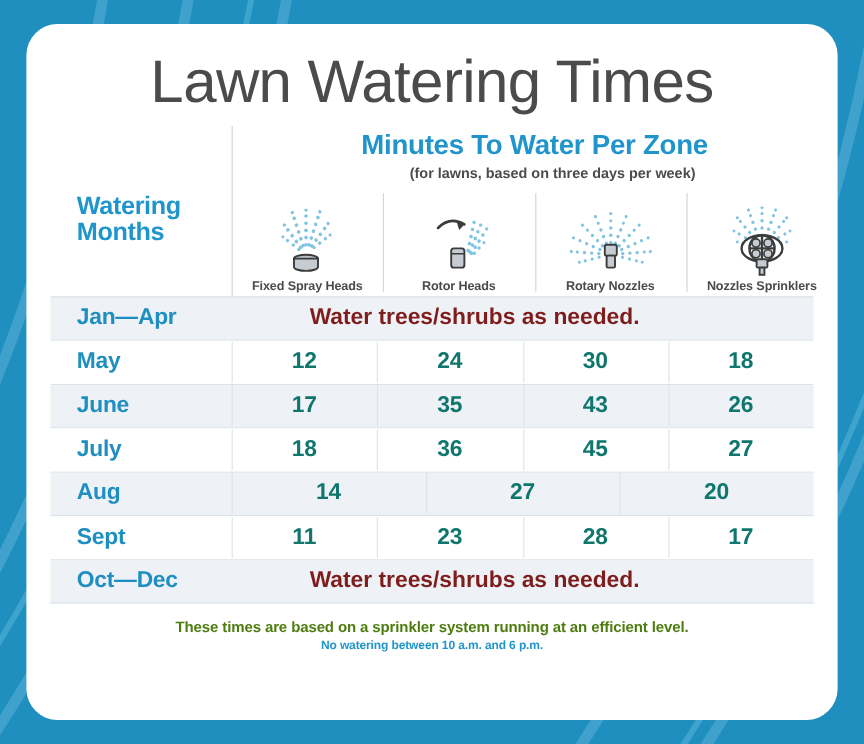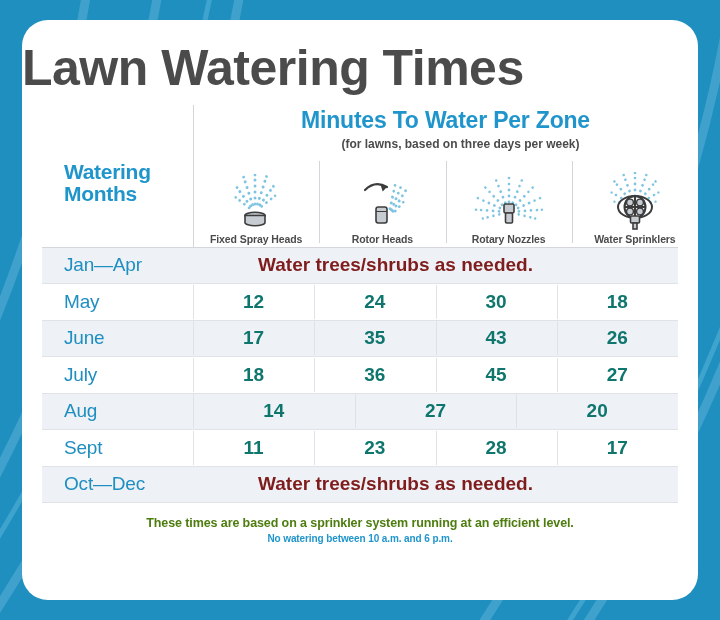--- a/index.html
+++ b/index.html
@@ -32,24 +32,24 @@
     height: 580px;
     background: #ffffff;
     border-radius: 26px;
     z-index: 1;
     overflow: hidden;
   }
 
   
   #title {
     font-size: 50px;
-    font-weight: bold;
+    font-weight: normal;
     color: #4b4b4b;
     letter-spacing: -0.5px;
-    text-align: left;
+    text-align: center;
     padding-top: 22px;
     line-height: 1.05;
   }
 
   
   #head-zone {
     position: relative;
     height: 152px;
   }
 
@@ -160,21 +160,21 @@
   }
 
   .row.shaded { background: #eef2f6; }
   .row.plain  { background: #ffffff; }
 
   .cell-month {
     width: 151px;
     flex: 0 0 151px;
     padding-left: 22px;
     font-size: 19px;
-    font-weight: normal;
+    font-weight: bold;
     color: #1f8ec0;
     letter-spacing: -0.2px;
   }
 
   .cell-value {
     flex: 1 1 0;
     text-align: center;
     font-size: 19px;
     font-weight: bold;
     color: #0f766e;
@@ -526,21 +526,21 @@
               <circle cx="51" cy="30.5" r="3.4"></circle>
               <circle cx="41" cy="39.5" r="3.4"></circle>
               <circle cx="51" cy="39.5" r="3.4"></circle>
             </g>
             <g fill="#c6ccd1" stroke="#3c3c3c" stroke-width="1.6">
               <rect x="41.5" y="44" width="9" height="7" rx="1"></rect>
               <rect x="44" y="51" width="4" height="6"></rect>
             </g>
           </svg>
         </div>
-        <div class="icon-caption">Water Sprinklers</div>
+        <div class="icon-caption">Nozzles Sprinklers</div>
       </div>
 
     </div>
   </div>
 
   <div id="table">
 
     <div class="row shaded">
       <div class="cell-month">Jan—Apr</div>
       <div class="cell-span">Water trees/shrubs as needed.</div>

